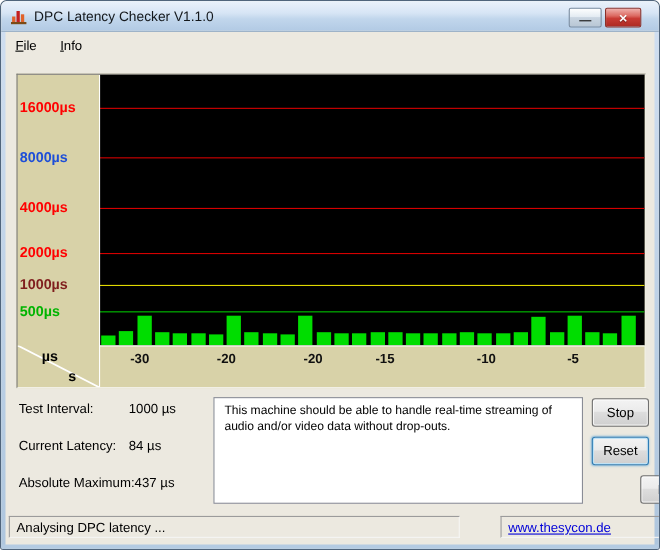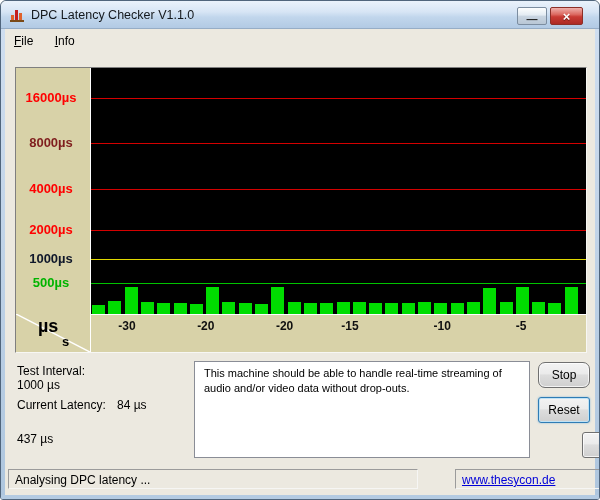--- a/index.html
+++ b/index.html
@@ -47,49 +47,49 @@
 
   
   .chart-frame {
     position:absolute; left:14px; top:66px; width:572px; height:286px;
     border:1px solid; border-color:#7f7f7f #f7f7f4 #f7f7f4 #7f7f7f; z-index:1;
   }
   .plot { position:absolute; left:74px; top:0; width:496px; height:246px; overflow:hidden; }
   .gridline { position:absolute; left:0; right:0; height:1px; }
   .bar { position:absolute; bottom:0; width:13px; }
   .y-strip { position:absolute; left:0; top:0; width:74px; height:246px; }
-  .ylab { position:absolute; right:6px; width:66px; text-align:center; font-weight:bold; font-size:13px; line-height:16px; }
+  .ylab { position:absolute; right:6px; width:66px; text-align:left; font-weight:bold; font-size:13px; line-height:16px; }
   .x-strip { position:absolute; left:0; top:246px; width:570px; height:38px; }
   .xlab { position:absolute; top:5px; width:44px; text-align:center; font-weight:bold; font-size:12px; color:#101010; }
   .axis-vline { position:absolute; left:74px; top:0; width:1px; height:284px; background:#fff; z-index:3; }
   .axis-hline { position:absolute; left:74px; top:246px; width:496px; height:1px; background:#fff; z-index:3; }
   .corner { position:absolute; left:0; top:0; width:74px; height:38px; }
   .corner svg { position:absolute; left:0; top:0; }
-  .unit-us { position:absolute; left:22px; top:2px; font-weight:bold; font-size:18px; }
+  .unit-us { position:absolute; left:22px; top:2px; font-weight:bold; font-size:13px; }
   .unit-s  { position:absolute; left:46px; top:20px; font-weight:bold; font-size:13px; }
 
   
   .stat-row { position:absolute; left:16px; width:175px; display:flex; }
   .stat-label { min-width:100px; }
-  .row-1 { top:363px;flex-direction:column; } .row-2 { top:397px; } .row-3 { top:431px; }
+  .row-1 { top:363px; } .row-2 { top:397px; } .row-3 { top:431px; }
 
   .message-box {
     position:absolute; left:193px; top:360px; width:336px; height:97px;
     background:#fff; border:1px solid #8a8d96; padding:4px 9px;
     font-size:11px; line-height:15px;
   }
 
   .btn {
     position:absolute; left:537px; width:52px; height:26px;
     border:1px solid #707070; border-radius:3px; cursor:pointer;
     background: linear-gradient(180deg,#f3f3f3 0%, #ebebeb 45%, #dddddd 50%, #cfcfcf 100%);
     display:flex; align-items:center; justify-content:center; font-size:12px;
     box-shadow: inset 0 0 0 1px rgba(255,255,255,.75);
   }
-  .btn-1 { top:361px;border-radius:7px; } .btn-2 { top:396px; } .btn-3 { top:431px;margin-left:44px; }
+  .btn-1 { top:361px; } .btn-2 { top:396px; } .btn-3 { top:431px;margin-left:44px; }
   .btn.focused { border-color:#2e7cb5; box-shadow: inset 0 0 0 1px #bfe2f5, 0 0 2px #7db4d8; }
 
   
   .status-cell {
     position:absolute; top:468px; height:20px; padding:3px 6px;
     border:1px solid; border-color:#9b9b9b #f6f6f4 #f6f6f4 #9b9b9b; overflow:hidden; white-space:nowrap;
   }
   .status-left { left:7px; width:410px; }
   .status-right { left:421px; width:170px;margin-left:33px; }
   .status-link { color:#0000d8; text-decoration:underline; cursor:pointer; }
@@ -122,24 +122,24 @@
   </div>
 
   <div class="menubar">
     <span class="menu-item">File</span>
     <span class="menu-item">Info</span>
   </div>
 
   <div class="chart-frame" style="background: rgb(216, 210, 168);">
     <div class="y-strip">
         <div class="ylab" style="top: 22px; color: rgb(255, 0, 0);">16000µs</div>
-        <div class="ylab" style="top: 67px; color: #7f1d1d;">8000µs</div>
+        <div class="ylab" style="top: 67px; color: #1d4ed8;">8000µs</div>
         <div class="ylab" style="top: 113px; color: rgb(255, 0, 0);">4000µs</div>
         <div class="ylab" style="top: 154px; color: rgb(255, 0, 0);">2000µs</div>
-        <div class="ylab" style="top: 183px; color: #0f172a;">1000µs</div>
+        <div class="ylab" style="top: 183px; color: #7f1d1d;">1000µs</div>
         <div class="ylab" style="top: 207px; color: rgb(0, 180, 0);">500µs</div>
       </div>
     <div class="plot" style="background: rgb(0, 0, 0);">
         <div class="gridline" style="top: 30px; background: rgb(212, 0, 0);"></div>
         <div class="gridline" style="top: 75px; background: rgb(212, 0, 0);"></div>
         <div class="gridline" style="top: 121px; background: rgb(212, 0, 0);"></div>
         <div class="gridline" style="top: 162px; background: rgb(212, 0, 0);"></div>
         <div class="gridline" style="top: 191px; background: rgb(224, 216, 0);"></div>
         <div class="gridline" style="top: 215px; background: rgb(0, 196, 0);"></div>
         <div class="bar" style="left: 2px; height: 9px; background: rgb(0, 221, 0);"></div>
@@ -194,20 +194,21 @@
 
   <div class="stat-row row-1">
     <span class="stat-label">Test Interval:</span>
     <span class="stat-value">1000 µs</span>
   </div>
   <div class="stat-row row-2">
     <span class="stat-label">Current Latency:</span>
     <span class="stat-value">84 µs</span>
   </div>
   <div class="stat-row row-3">
+    <span class="stat-label">Absolute Maximum:</span>
     <span class="stat-value">437 µs</span>
   </div>
 
   <div class="message-box">This machine should be able to handle real-time streaming of audio and/or video data without drop-outs.</div>
 
   <div class="btn btn-1">Stop</div>
   <div class="btn btn-2 focused">Reset</div>
   <div class="btn btn-3">Exit</div>
 
   <div class="status-cell status-left">

